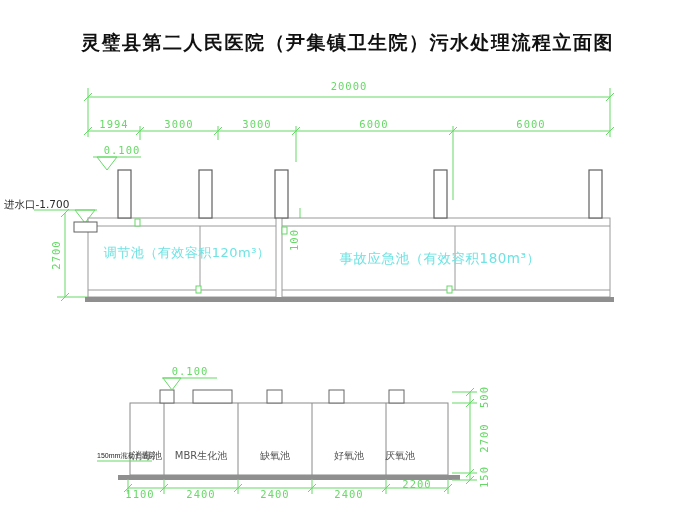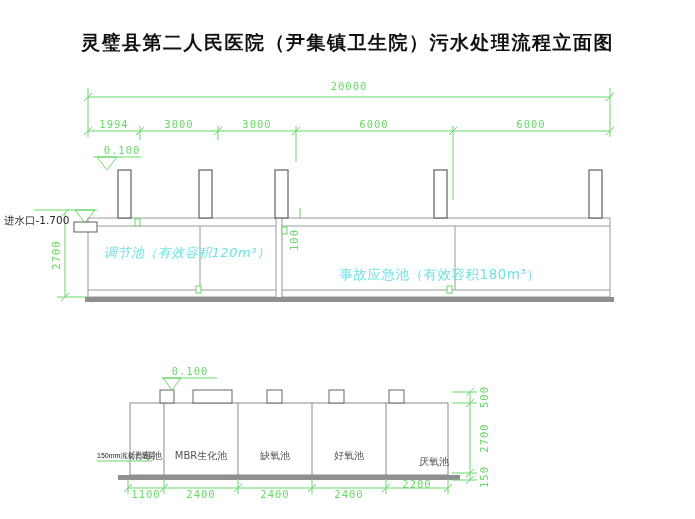--- a/index.html
+++ b/index.html
@@ -27,21 +27,21 @@
   .tinylabel{
     position:absolute;color:#555555;font-size:10px;white-space:nowrap;
     transform:translate(-50%,-50%);font-family:"DejaVu Sans",sans-serif;
   }
   .note{
     position:absolute;color:#222222;font-size:7px;white-space:nowrap;
     font-family:Liberation Sans, sans-serif;
   }
   .inlet{
     position:absolute;color:#2a2a2a;font-size:10.5px;white-space:nowrap;
-    font-family:"DejaVu Sans",sans-serif;letter-spacing:0px;margin-top:16px;
+    font-family:"DejaVu Sans",sans-serif;letter-spacing:0px;
   }
 </style>
 </head>
 <body>
 
 <div class="canvas">
 
   <div class="title">灵璧县第二人民医院（尹集镇卫生院）污水处理流程立面图</div>
 
   <svg width="695" height="519" viewBox="0 0 695 519">
@@ -177,33 +177,33 @@
   <div class="dim" style="left:114px;top:124px;">1994</div>
   <div class="dim" style="left:179px;top:124px;">3000</div>
   <div class="dim" style="left:257px;top:124px;">3000</div>
   <div class="dim" style="left:374px;top:124px;">6000</div>
   <div class="dim" style="left:531px;top:124px;">6000</div>
   <div class="dim" style="left:122px;top:150px;">0.100</div>
   <div class="dim rot" style="left:56px;top:255px;">2700</div>
   <div class="dim rot" style="left:294px;top:240px;">100</div>
   <div class="inlet" style="left:4px;top:198px;">进水口-1.700</div>
 
-  <div class="cyanlabel" style="left:187px;top:253px;font-style:italic;">调节池（有效容积120m³）</div>
-  <div class="cyanlabel" style="left:440px;top:259px;font-size:13.5px;margin-top:16px;">事故应急池（有效容积180m³）</div>
+  <div class="cyanlabel" style="left:187px;top:253px;">调节池（有效容积120m³）</div>
+  <div class="cyanlabel" style="left:440px;top:259px;font-size:13.5px;">事故应急池（有效容积180m³）</div>
 
   <div class="dim" style="left:190px;top:371px;">0.100</div>
   <div class="note" style="left:97px;top:451px;">150mm混凝土垫层</div>
 
   <div class="tinylabel" style="left:147px;top:456px;">消毒池</div>
   <div class="tinylabel" style="left:201px;top:456px;text-align:right;">MBR生化池</div>
   <div class="tinylabel" style="left:275px;top:456px;">缺氧池</div>
   <div class="tinylabel" style="left:349px;top:456px;">好氧池</div>
-  <div class="tinylabel" style="left:434px;top:456px;margin-top:6px;">厌氧池</div>
-
-  <div class="dim" style="left:146px;top:494px;text-align:right;">1100</div>
+  <div class="tinylabel" style="left:400px;top:456px;">厌氧池</div>
+
+  <div class="dim" style="left:140px;top:494px;text-align:right;">1100</div>
   <div class="dim" style="left:201px;top:494px;">2400</div>
   <div class="dim" style="left:275px;top:494px;">2400</div>
   <div class="dim" style="left:349px;top:494px;">2400</div>
   <div class="dim" style="left:417px;top:484px;">2200</div>
 
   <div class="dim rot" style="left:484px;top:397px;">500</div>
   <div class="dim rot" style="left:484px;top:438px;">2700</div>
   <div class="dim rot" style="left:484px;top:477px;">150</div>
 
 </div>

